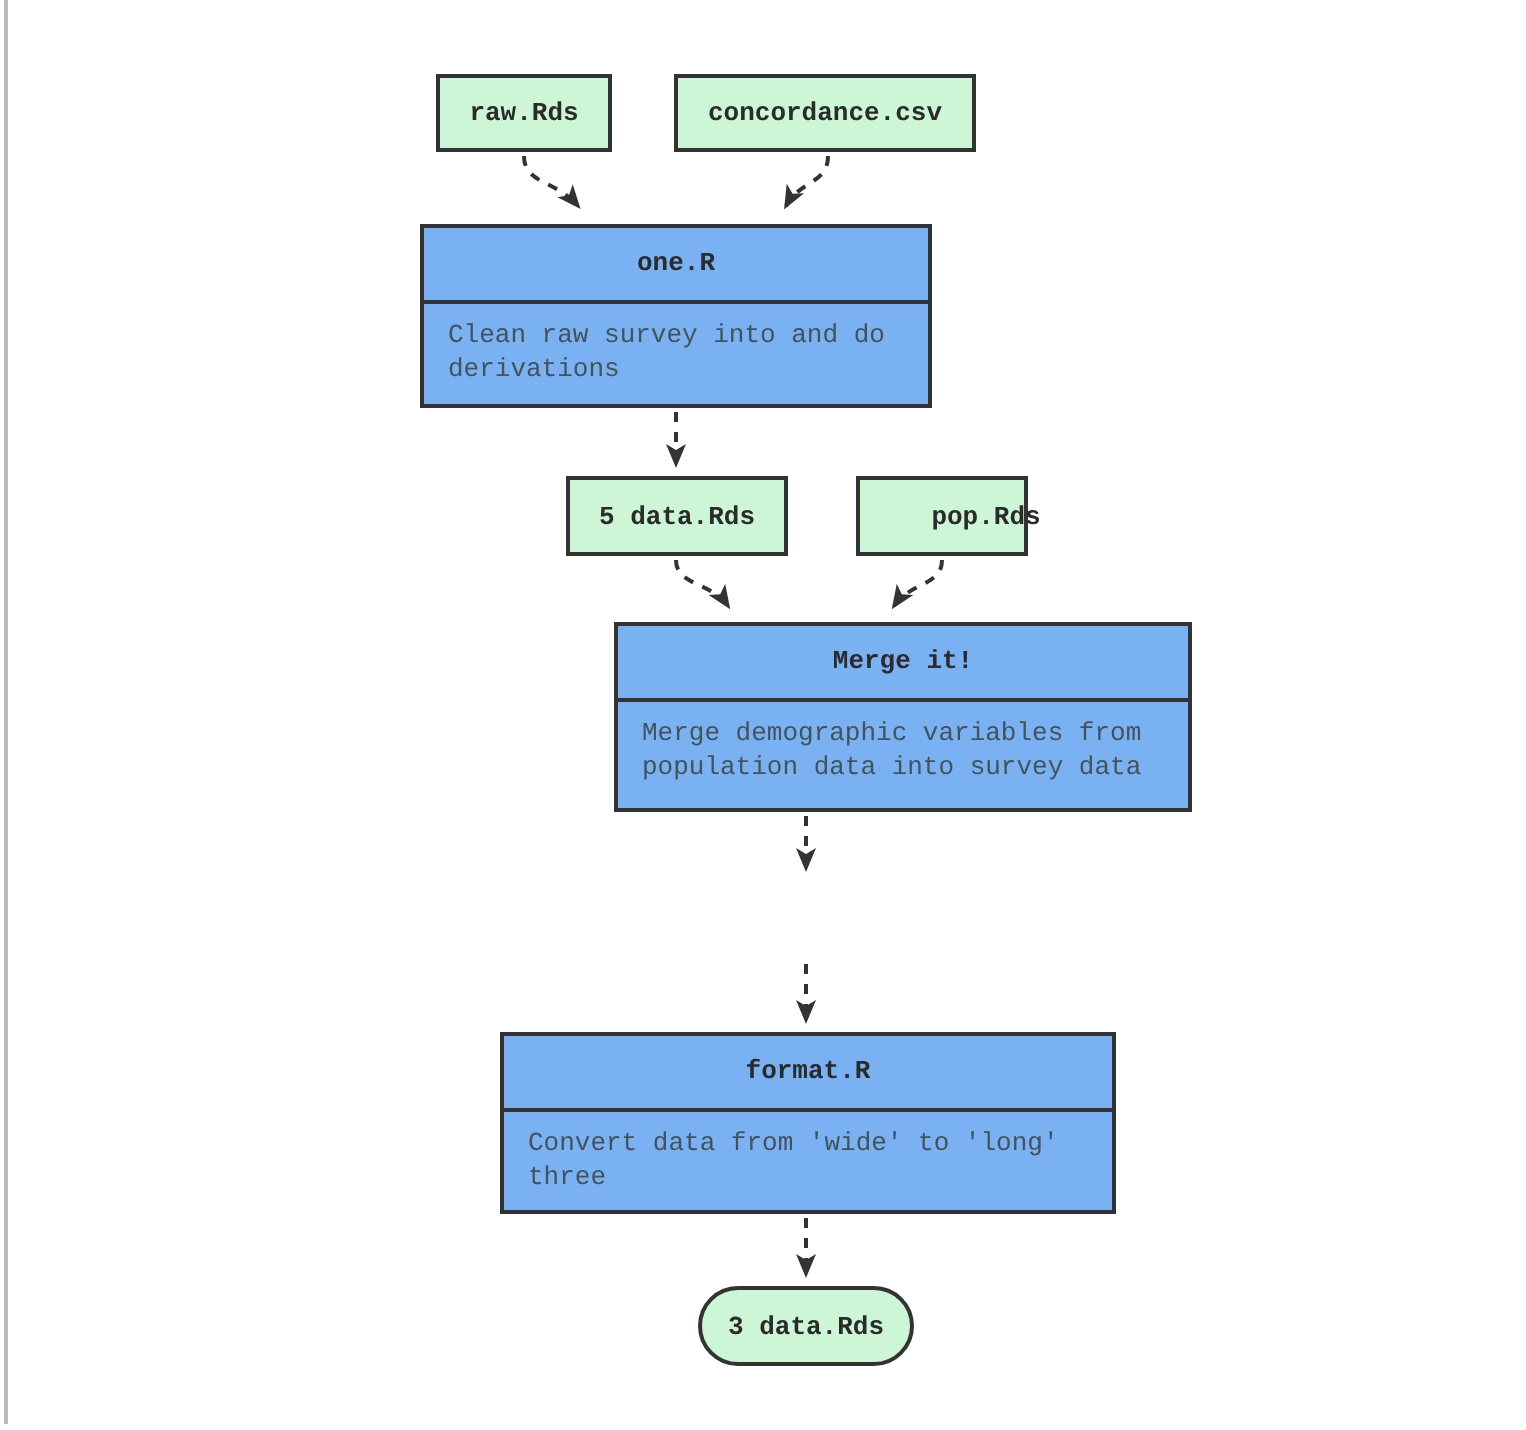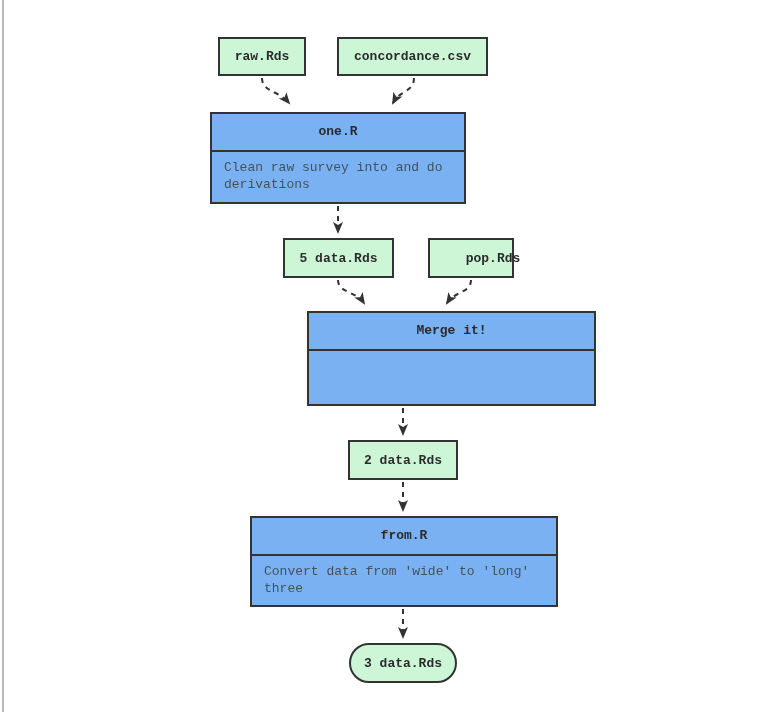--- a/index.html
+++ b/index.html
@@ -97,24 +97,24 @@
     <div class="script-title">one.R</div>
     <div class="script-desc">Clean raw survey into and do derivations</div>
   </div>
 
   <div class="node data-node" style="left:283px; top:238px; width:111px; height:40px;">5 data.Rds</div>
 
   <div class="node data-node" style="left:428px; top:238px; width:86px; height:40px;padding-left:44px;">pop.Rds</div>
 
   <div class="node script-node" style="left:259px; top:311px; width:289px; height:95px;margin-left:48px;">
     <div class="script-title">Merge it!</div>
+    <div class="script-desc">Merge demographic variables from population data into survey data</div>
   </div>
 
-  <div class="node data-node" style="left:348px; top:440px; width:110px; height:40px;">2 data.Rds</div>
 
   <div class="node script-node" style="left:250px; top:516px; width:308px; height:91px;">
-    <div class="script-title">from.R</div>
+    <div class="script-title">format.R</div>
     <div class="script-desc">Convert data from 'wide' to 'long' three</div>
   </div>
 
   <div class="node data-node" style="left:349px; top:643px; width:108px; height:40px;border-radius:20px;">3 data.Rds</div>
 
 </div>
 
 </body></html>

